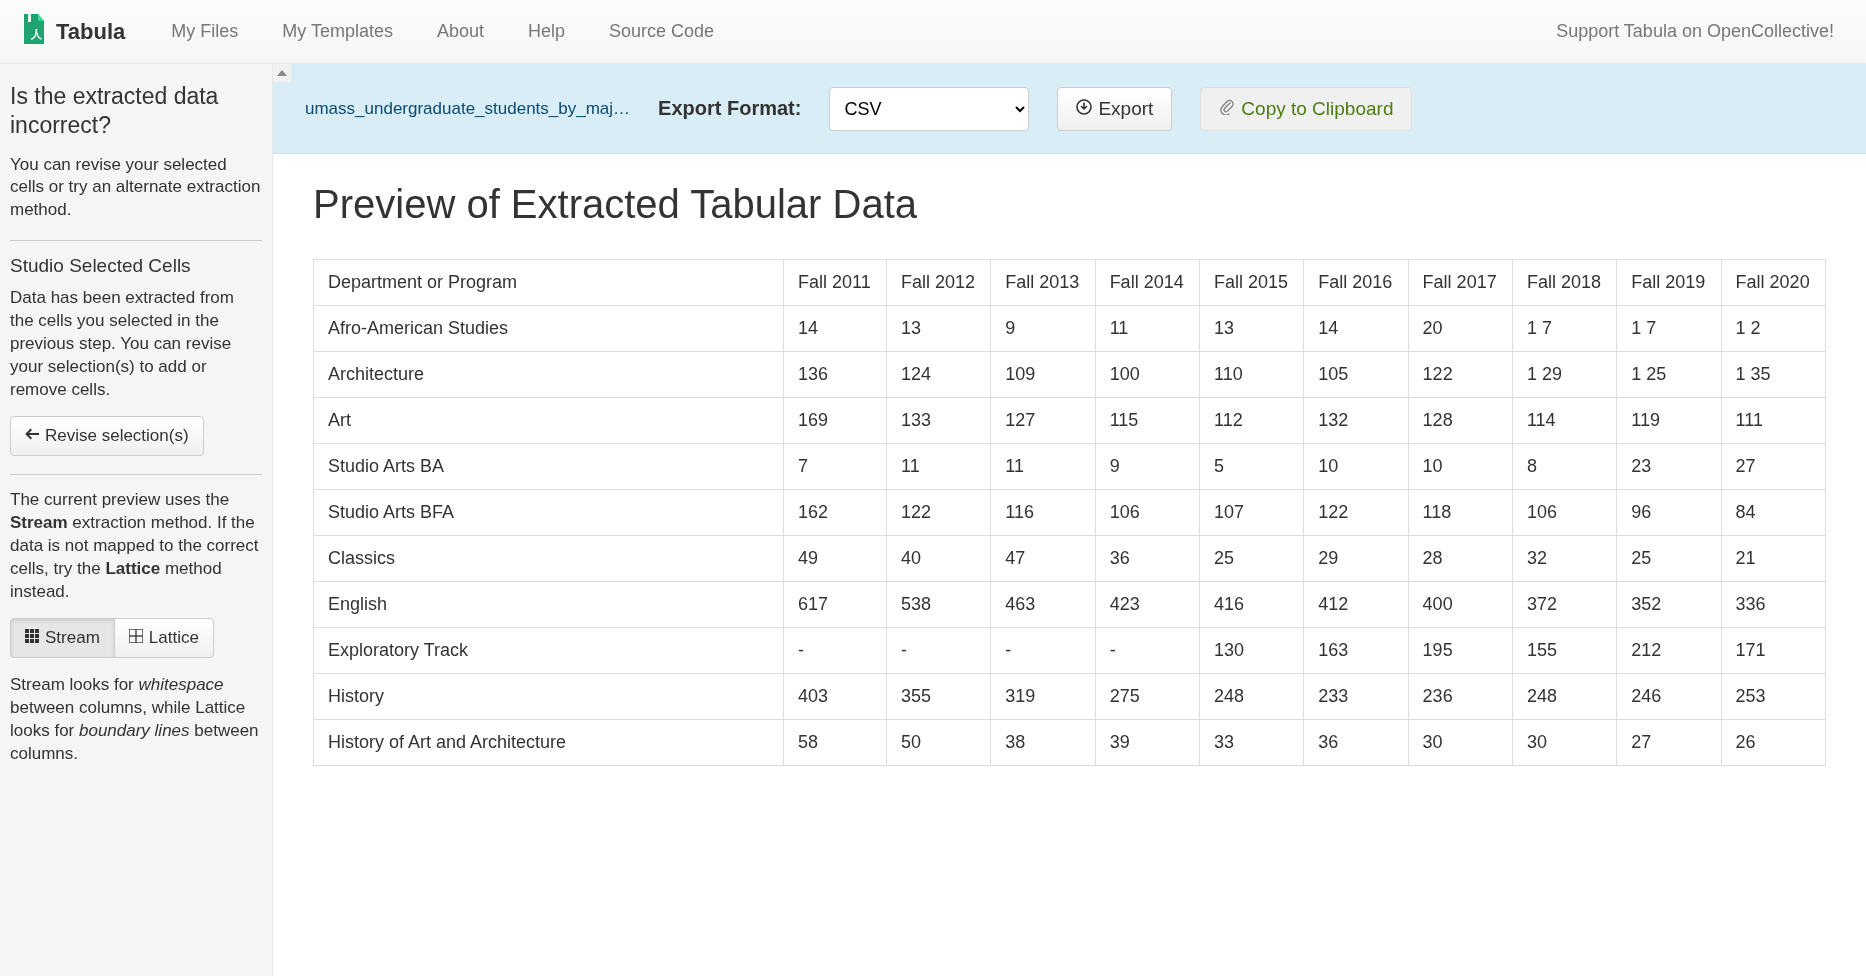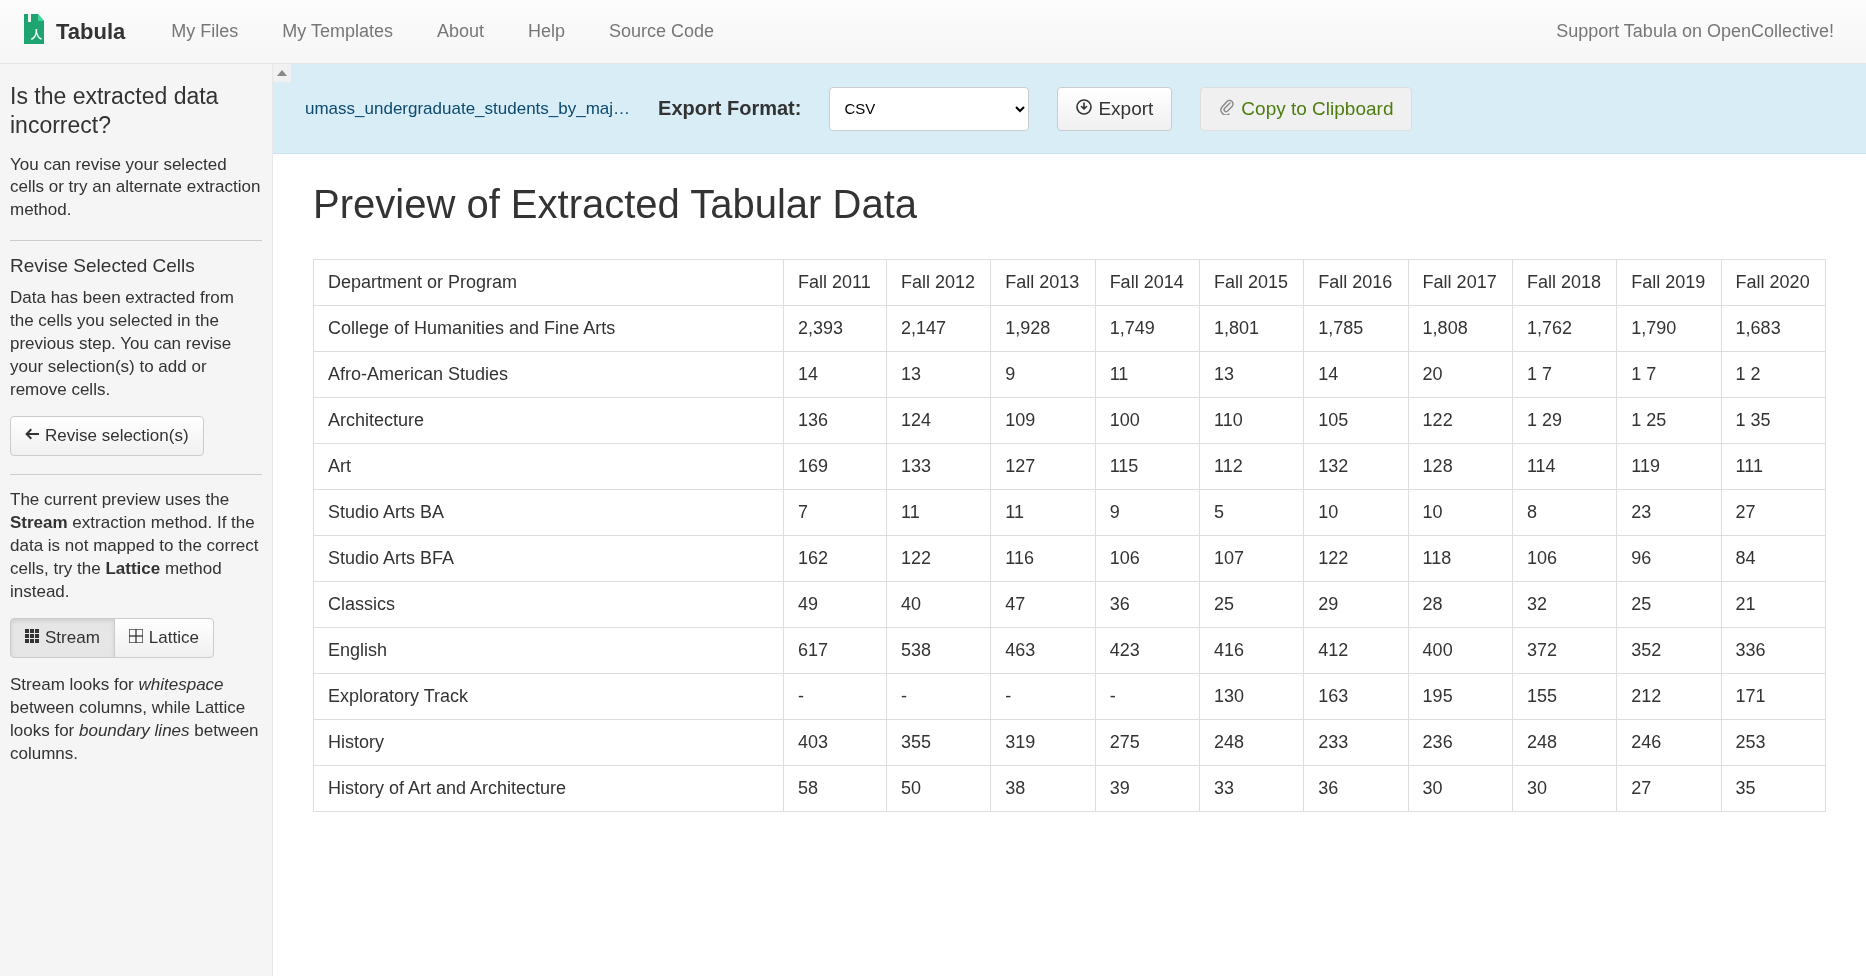--- a/index.html
+++ b/index.html
@@ -107,21 +107,21 @@
     color: #0c4a6e;
     max-width: 420px;
     overflow: hidden;
     text-overflow: ellipsis;
     white-space: nowrap;
   }
   .export-label { font-size: 20px; font-weight: 700; }
   select.format {
     height: 44px;
     width: 200px;
-    font-size: 15px;
+    font-size: 18px;
     padding: 6px 10px;
     border: 1px solid #ccc;
     border-radius: 4px;
     background: #fff;
   }
   .btn-lg { padding: 10px 18px; font-size: 19px; }
   .btn-disabled { color: #4d7c0f; background: #f0f0f0; border-color: #ddd; cursor: default; }
   .content { padding: 28px 40px; }
   .content h1 {
     font-size: 40px;
@@ -183,21 +183,21 @@
   </div>
   <a href="#" class="support">Support Tabula on OpenCollective!</a>
 </div>
 
 <div class="layout">
 
   <div class="sidebar">
     <h3>Is the extracted data incorrect?</h3>
     <p>You can revise your selected cells or try an alternate extraction method.</p>
     <hr>
-    <h5>Revise Selected Cells</h5>
+    <h5>Studio Selected Cells</h5>
     <p>Data has been extracted from the cells you selected in the previous step. You can revise your selection(s) to add or remove cells.</p>
     <button class="btn">
       <span>
         <svg width="14" height="14" viewBox="0 0 14 14">
             <path d="M14 6H4l3-3-1.4-1.4L.2 7l5.4 5.4L7 11 4 8h10z" fill="#333"></path>
           </svg>
       </span>
       <span>Revise selection(s)</span>
     </button>
     <hr>
@@ -276,33 +276,20 @@
               <th>Fall 2015</th>
               <th>Fall 2016</th>
               <th>Fall 2017</th>
               <th>Fall 2018</th>
               <th>Fall 2019</th>
               <th>Fall 2020</th>
             </tr>
           </thead>
         <tbody id="tbody">
             <tr>
-              <td>College of Humanities and Fine Arts</td>
-              <td>2,393</td>
-              <td>2,147</td>
-              <td>1,928</td>
-              <td>1,749</td>
-              <td>1,801</td>
-              <td>1,785</td>
-              <td>1,808</td>
-              <td>1,762</td>
-              <td>1,790</td>
-              <td>1,683</td>
-            </tr>
-            <tr>
               <td>Afro-American Studies</td>
               <td>14</td>
               <td>13</td>
               <td>9</td>
               <td>11</td>
               <td>13</td>
               <td>14</td>
               <td>20</td>
               <td>1 7</td>
               <td>1 7</td>
@@ -416,21 +403,21 @@
               <td>History of Art and Architecture</td>
               <td>58</td>
               <td>50</td>
               <td>38</td>
               <td>39</td>
               <td>33</td>
               <td>36</td>
               <td>30</td>
               <td>30</td>
               <td>27</td>
-              <td>35</td>
+              <td>26</td>
             </tr>
           </tbody>
       </table>
     </div>
   </div>
 </div>
 
 <div class="scroll-corner">
   <div class="scroll-arrow"></div>
 </div>

